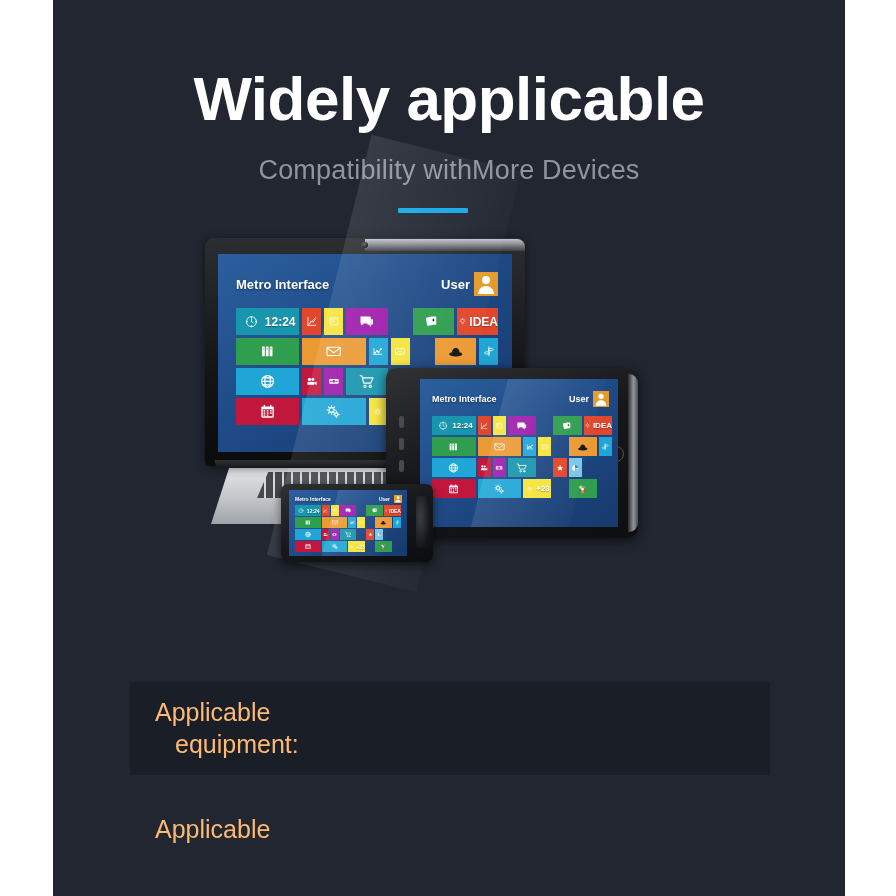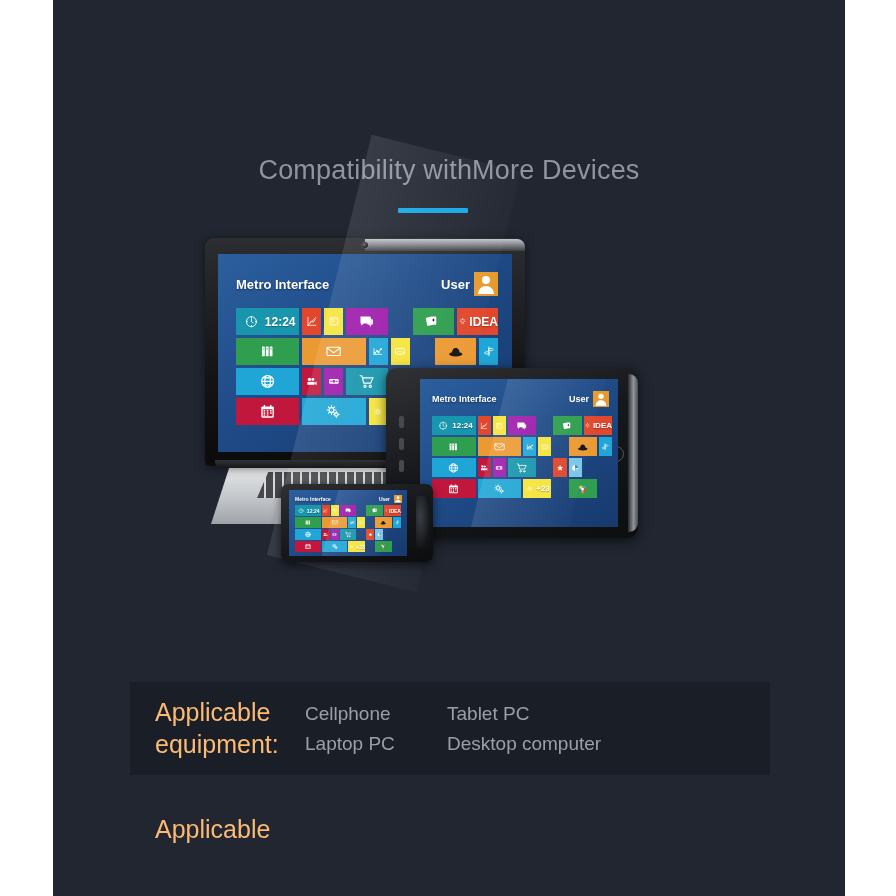--- a/index.html
+++ b/index.html
@@ -105,31 +105,32 @@
   .P .grid{left:6px;top:15px;width:106px;grid-template-columns:repeat(12,1fr);
     grid-auto-rows:11px;gap:1px;}
   .P .lbl{font-size:5px;}
 
   
   .spec{position:absolute;display:flex;align-items:center;}
   .spec1{left:77px;top:682px;width:640px;height:93px;background:#1a1e27;}
   .spec2{left:77px;top:783px;width:640px;height:93px;background:#212631;}
   .spec-label{width:175px;padding-left:25px;box-sizing:border-box;
     font-size:25px;color:#fdba74;line-height:1.25;}
-  .spec-label .l2{display:block;}
+  .spec-label .l2{display:block;margin-left:20px;}
   .spec-values{flex:1;display:flex;flex-direction:column;gap:8px;}
   .spec-row{display:flex;font-size:19px;color:#9aa0a9;}
   .spec-row span{display:inline-block;}
 </style>
 </head>
 <body>
 
 <div class="page">
   <div class="dark-canvas">
 
+    <div class="hero-title">Widely applicable</div>
     <div class="hero-sub">Compatibility withMore Devices</div>
     <div class="accent-bar"></div>
 
     <div class="stage">
 
       <div class="laptop">
         <div class="base">
           <div class="base-body">
             <div class="keys"></div>
             <div class="trackpad"></div>
@@ -897,30 +898,20 @@
         </div>
       </div>
 
     </div>
 
     <div class="spec spec1">
       <div class="spec-label">
         <span>Applicable</span>
         <span class="l2">equipment:</span>
       </div>
-      <div class="spec-values">
-        <div class="spec-row">
-          <span style="width:142px">Cellphone</span>
-          <span>Tablet PC</span>
-        </div>
-        <div class="spec-row">
-          <span style="width:142px">Laptop PC</span>
-          <span>Desktop computer</span>
-        </div>
-      </div>
     </div>
 
     <div class="spec spec2">
       <div class="spec-label">
         <span>Applicable</span>
       </div>
     </div>
 
   </div>
 </div>

